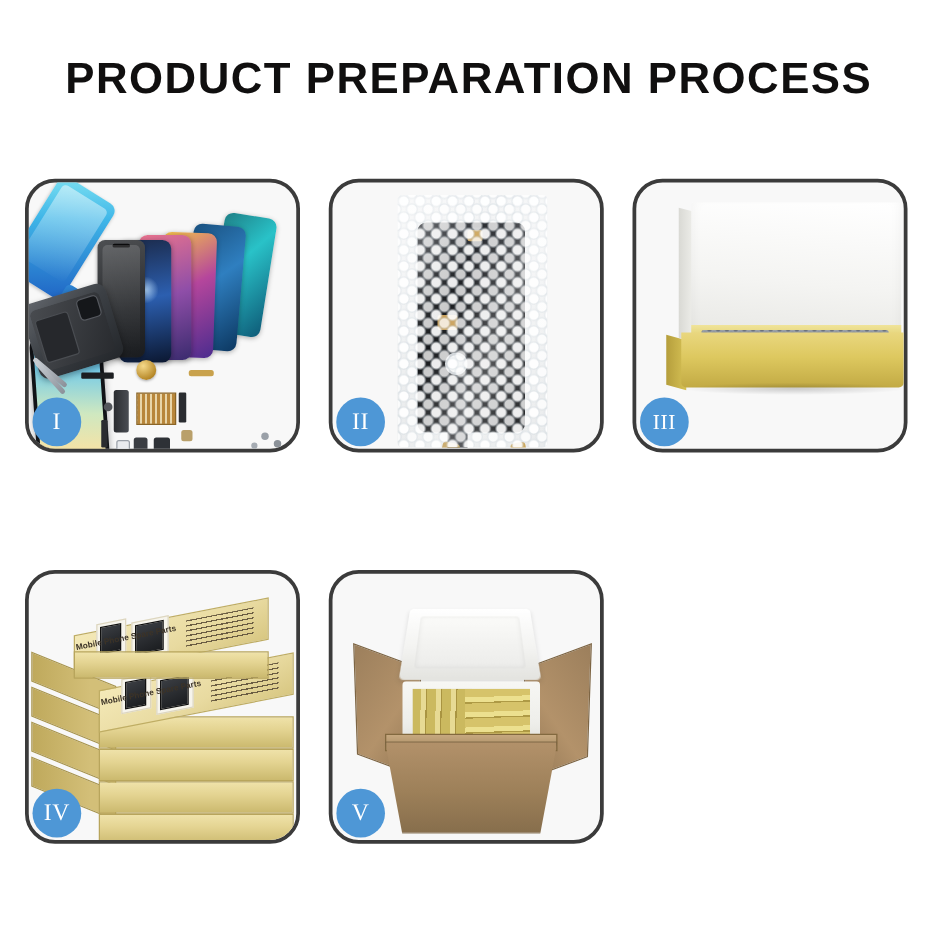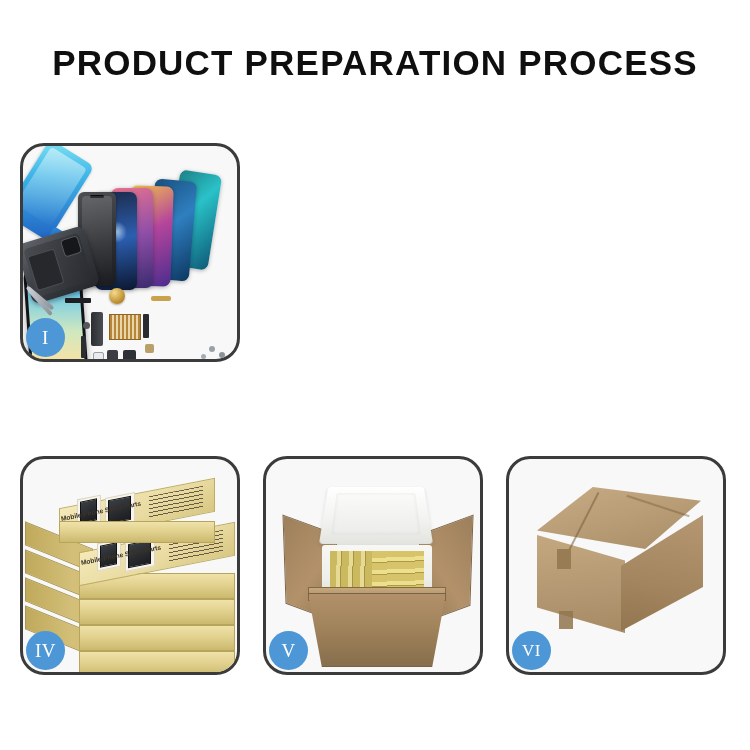--- a/index.html
+++ b/index.html
@@ -521,21 +521,51 @@
       </div>
       <div class="p1-tweezer"></div>
       <div class="p1-tweezer2"></div>
       <div class="part p1-screw1"></div>
       <div class="part p1-screw2"></div>
       <div class="part p1-screw3"></div>
     </div>
     <div class="badge">I</div>
   </div>
 
-
+  <div class="panel p2">
+    <div class="panel-inner">
+      <div class="p2-bag">
+        <div class="p2-screen">
+          <div class="p2-screen-notch"></div>
+          <div class="p2-cable"></div>
+          <div class="p2-conn1"></div>
+          <div class="p2-conn2"></div>
+          <div class="p2-conn3"></div>
+          <div class="p2-conn4"></div>
+          <div class="p2-ring"></div>
+        </div>
+        <div class="p2-bubbles"></div>
+        <div class="p2-sheen"></div>
+      </div>
+    </div>
+    <div class="badge">II</div>
+  </div>
+
+  <div class="panel p3">
+    <div class="panel-inner">
+      <div class="p3-lid-left"></div>
+      <div class="p3-lid"></div>
+      <div class="p3-tray-left"></div>
+      <div class="p3-tray-top"></div>
+      <div class="p3-foam"></div>
+      <div class="p3-tray"></div>
+      <div class="p3-shadow"></div>
+    </div>
+    <div class="badge wide">III</div>
+  </div>
 
   <div class="panel p4">
     <div class="panel-inner p4-stack">
 
       <div class="p4-side" style="left:2px; top:76px; width:68px; height:24px; transform:skewY(22deg);"></div>
       <div class="p4-side" style="left:2px; top:104px; width:68px; height:24px; transform:skewY(22deg);"></div>
       <div class="p4-side" style="left:2px; top:132px; width:68px; height:24px; transform:skewY(22deg);"></div>
       <div class="p4-side" style="left:2px; top:160px; width:68px; height:24px; transform:skewY(22deg);"></div>
 
       <div class="p4-box" style="left:56px; top:192px; width:156px;"></div>
@@ -574,26 +604,14 @@
       <div class="p5-inner">
         <div class="p5-ybox-a"></div>
         <div class="p5-ybox-b"></div>
       </div>
       <div class="p5-body-top"></div>
       <div class="p5-body"></div>
     </div>
     <div class="badge">V</div>
   </div>
 
-  <div class="panel p6">
-    <div class="panel-inner">
-      <div class="p6-top"></div>
-      <div class="p6-front"></div>
-      <div class="p6-side"></div>
-      <div class="p6-seam"></div>
-      <div class="p6-seam2"></div>
-      <div class="p6-tape1"></div>
-      <div class="p6-tape2"></div>
-    </div>
-    <div class="badge wide">VI</div>
-  </div>
 
 </div>
 
 </body></html>

